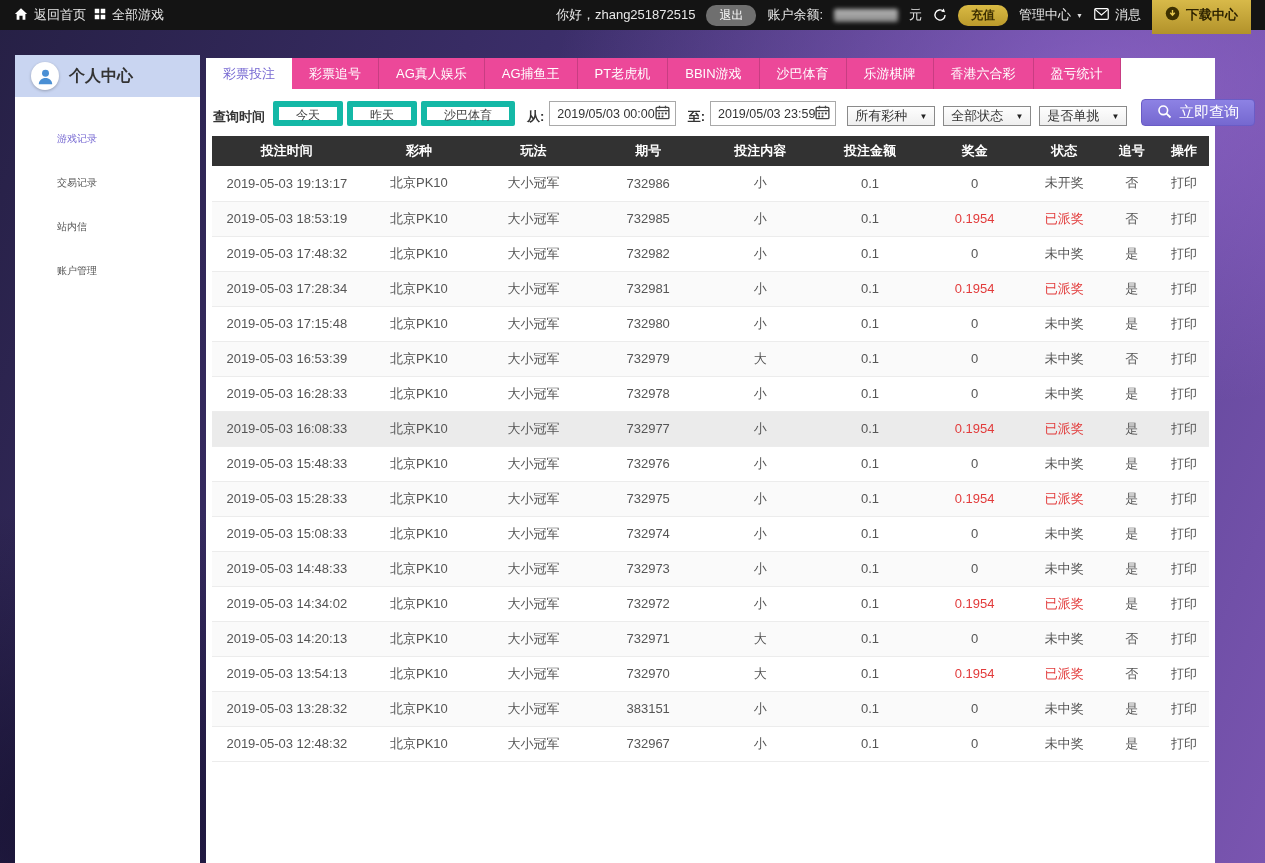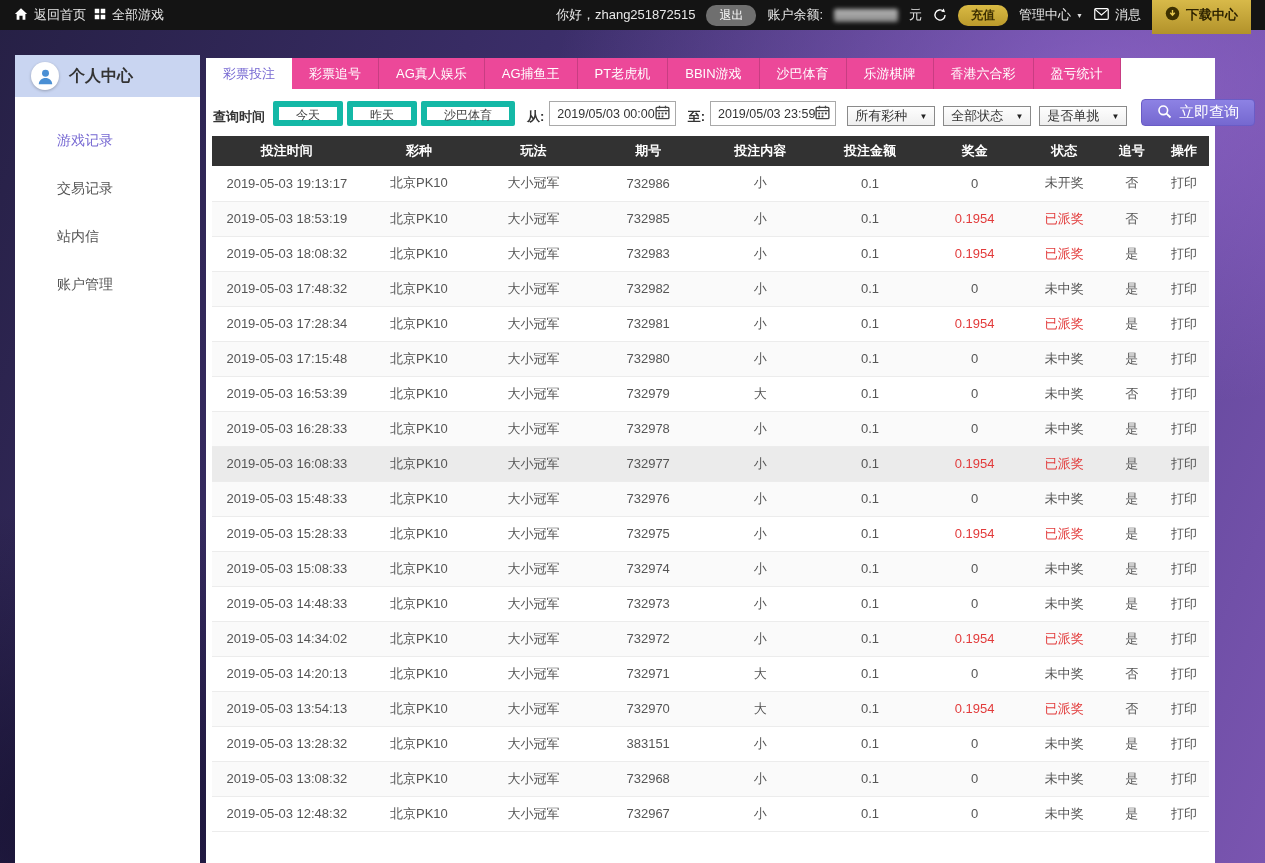--- a/index.html
+++ b/index.html
@@ -55,21 +55,21 @@
   .sidebar-header {
     height:42px; background:#c9d5f1; display:flex; align-items:center; gap:10px; padding:0 16px;
   }
   .avatar {
     width:28px; height:28px; border-radius:50%; background:#fff;
     display:flex; align-items:center; justify-content:center;
     box-shadow:0 1px 3px rgba(0,0,0,0.25);
   }
   .sb-title { font-size:16px; font-weight:bold; color:#333; }
   .sidebar-menu { padding-top:20px; }
-  .sb-item { padding:15px 0 15px 42px; font-size:14px; color:#555; cursor:pointer; }
+  .sb-item { padding:15px 0 15px 42px; font-size:10px; color:#555; cursor:pointer; }
   .sb-item.active { color:#7668d2; }
 
   
   .content {
     position:absolute; left:206px; top:58px; width:1009px; bottom:0; background:#fff;
   }
   .tabs { display:flex; height:31px; }
   .tab {
     background:#ec4899; color:#fff; font-size:13px; display:flex; align-items:center;
     padding:0 17px; cursor:pointer; border-right:1px solid rgba(0,0,0,0.15); white-space:nowrap;
@@ -343,32 +343,20 @@
             <td class="c-lot">北京PK10</td>
             <td class="c-play">大小冠军</td>
             <td class="c-issue">732985</td>
             <td class="c-cont">小</td>
             <td class="c-amount">0.1</td>
             <td class="c-prize">0.1954</td>
             <td class="c-status">已派奖</td>
             <td class="c-chase">否</td>
             <td class="c-action">打印</td>
           </tr>
-          <tr class="record-row win">
-            <td class="c-time">2019-05-03 18:08:32</td>
-            <td class="c-lot">北京PK10</td>
-            <td class="c-play">大小冠军</td>
-            <td class="c-issue">732983</td>
-            <td class="c-cont">小</td>
-            <td class="c-amount">0.1</td>
-            <td class="c-prize">0.1954</td>
-            <td class="c-status">已派奖</td>
-            <td class="c-chase">是</td>
-            <td class="c-action">打印</td>
-          </tr>
           <tr class="record-row">
             <td class="c-time">2019-05-03 17:48:32</td>
             <td class="c-lot">北京PK10</td>
             <td class="c-play">大小冠军</td>
             <td class="c-issue">732982</td>
             <td class="c-cont">小</td>
             <td class="c-amount">0.1</td>
             <td class="c-prize">0</td>
             <td class="c-status">未中奖</td>
             <td class="c-chase">是</td>
@@ -524,32 +512,20 @@
             <td class="c-play">大小冠军</td>
             <td class="c-issue">383151</td>
             <td class="c-cont">小</td>
             <td class="c-amount">0.1</td>
             <td class="c-prize">0</td>
             <td class="c-status">未中奖</td>
             <td class="c-chase">是</td>
             <td class="c-action">打印</td>
           </tr>
           <tr class="record-row">
-            <td class="c-time">2019-05-03 13:08:32</td>
-            <td class="c-lot">北京PK10</td>
-            <td class="c-play">大小冠军</td>
-            <td class="c-issue">732968</td>
-            <td class="c-cont">小</td>
-            <td class="c-amount">0.1</td>
-            <td class="c-prize">0</td>
-            <td class="c-status">未中奖</td>
-            <td class="c-chase">是</td>
-            <td class="c-action">打印</td>
-          </tr>
-          <tr class="record-row">
             <td class="c-time">2019-05-03 12:48:32</td>
             <td class="c-lot">北京PK10</td>
             <td class="c-play">大小冠军</td>
             <td class="c-issue">732967</td>
             <td class="c-cont">小</td>
             <td class="c-amount">0.1</td>
             <td class="c-prize">0</td>
             <td class="c-status">未中奖</td>
             <td class="c-chase">是</td>
             <td class="c-action">打印</td>

